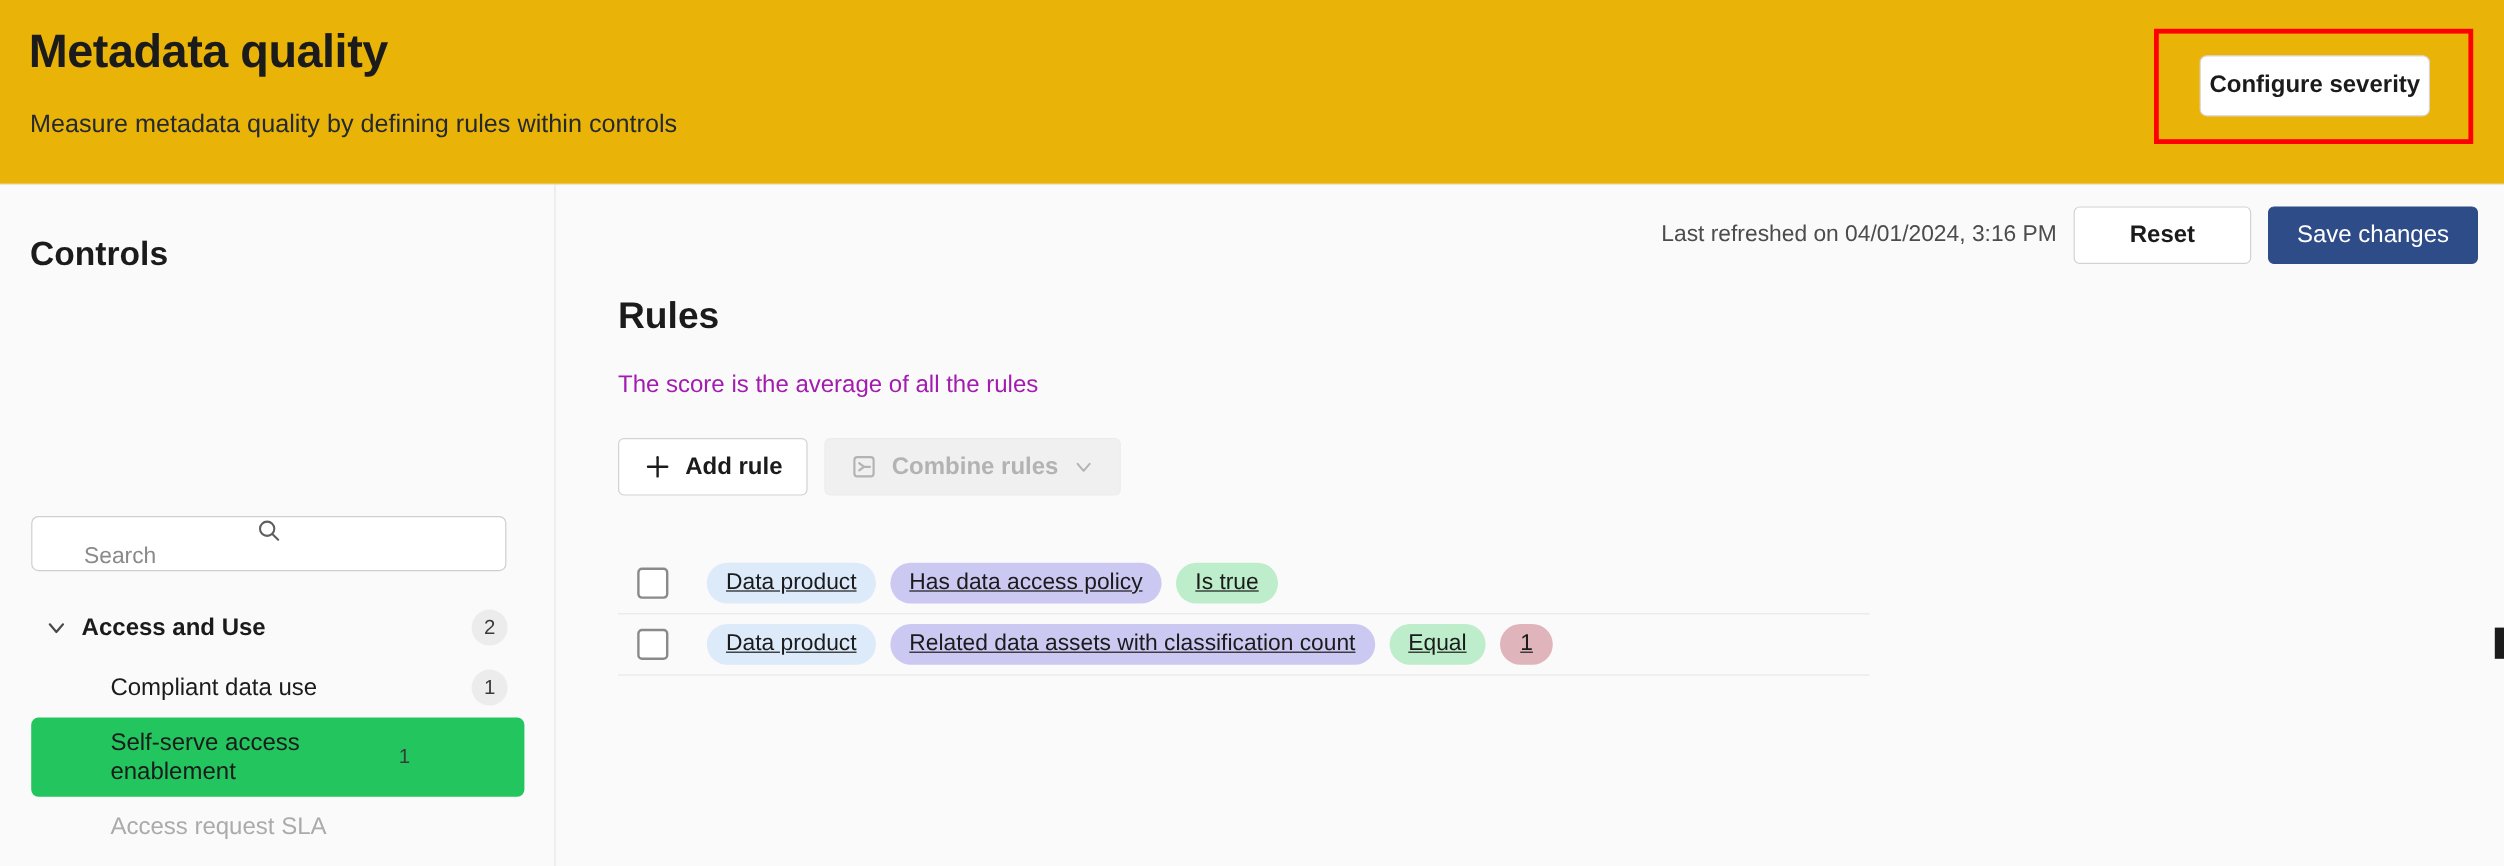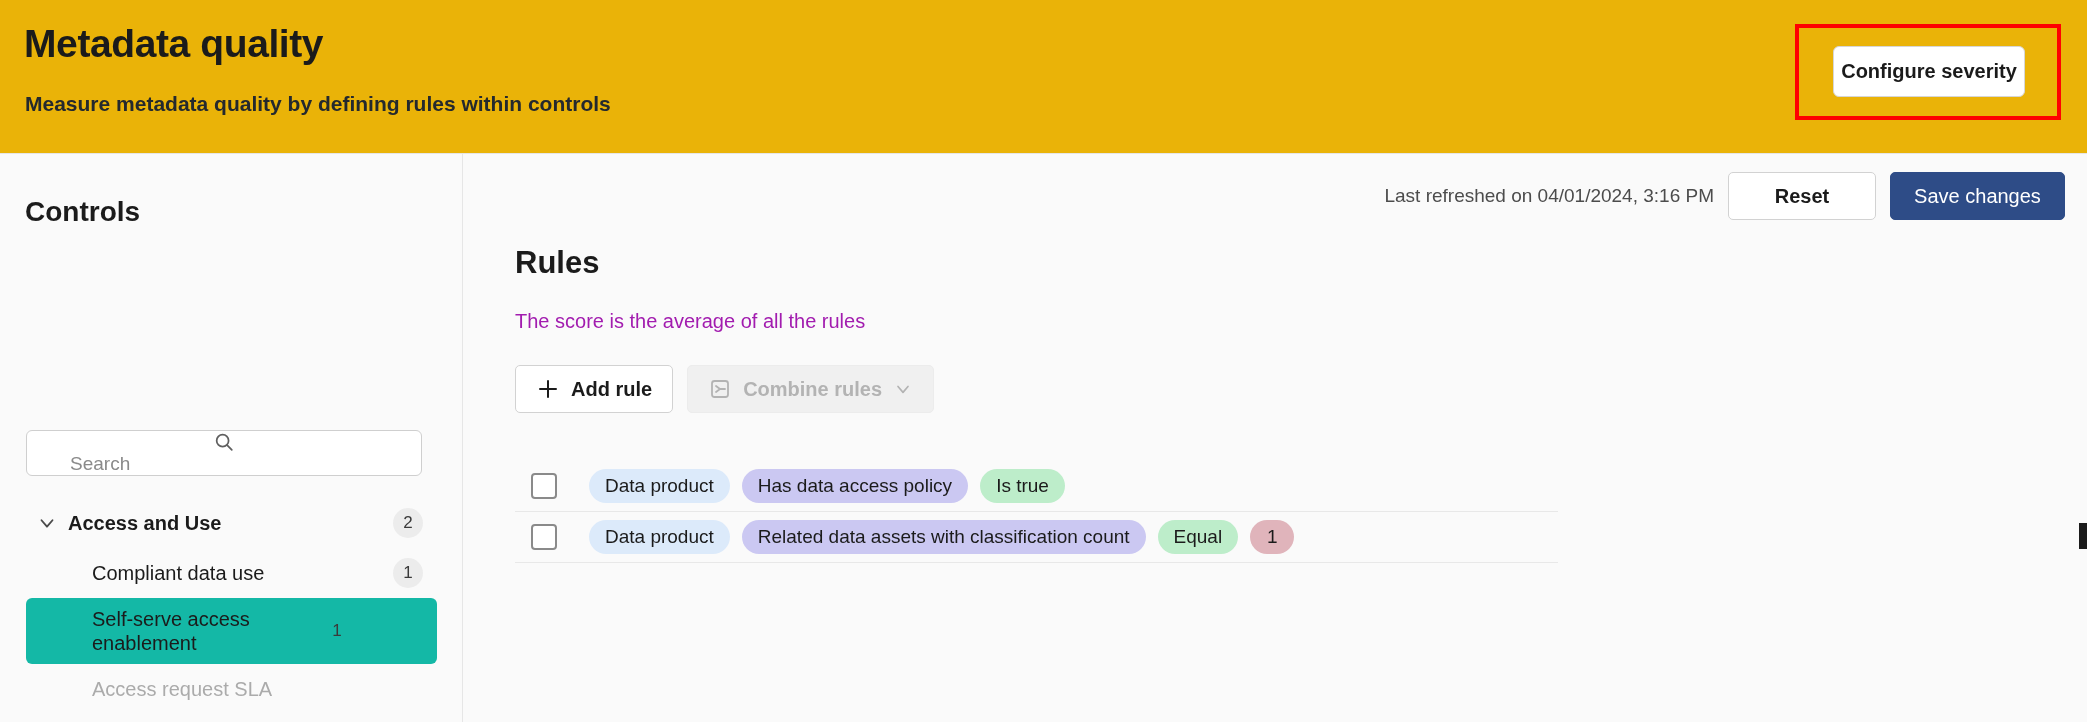--- a/index.html
+++ b/index.html
@@ -17,21 +17,21 @@
     position: absolute; left: 0; top: 0; width: 2087px; height: 154px;
     background: #eab308; border-bottom: 1px solid #e6e6e6;
   }
   .page-title {
     position: absolute; left: 24px; top: 22px;
     font-size: 39px; font-weight: 600; letter-spacing: -0.4px; color: #1b1b1b;
     white-space: nowrap;
   }
   .page-subtitle {
     position: absolute; left: 25px; top: 92px;
-    font-size: 21px; font-weight: 700; color: #24292e; white-space: nowrap;
+    font-size: 21px; font-weight: 400; color: #24292e; white-space: nowrap;
   }
 
   
   .highlight-box {
     position: absolute; left: 1795px; top: 24px; width: 266px; height: 96px;
     border: 4px solid #ff0000; background: transparent; pointer-events: none;
   }
   .configure-severity-btn {
     position: absolute; left: 1833px; top: 46px; width: 192px; height: 51px;
     background: #ffffff; border: 1px solid #d6d6d6; border-radius: 6px;
@@ -64,21 +64,21 @@
   .search-input::placeholder { color: #8a8a8a; }
 
   .tree { position: absolute; left: 0; top: 344px; width: 463px; }
   .tree-node {
     position: relative; display: flex; align-items: center;
     height: 50px; margin: 0 26px; padding: 0 14px 0 0; border-radius: 6px;
     cursor: pointer;
   }
   .tree-node.group { padding-left: 10px; }
   .tree-node.child { padding-left: 66px; }
-  .tree-node.selected { background: #14b8a6; }
+  .tree-node.selected { background: #22c55e; }
   .tree-node.disabled { cursor: default; }
   .chevron { width: 22px; height: 22px; flex: 0 0 22px; color: #4a4a4a; margin-right: 10px; }
   .tree-label { font-size: 20px; color: #1b1b1b; flex: 1 1 auto; line-height: 1.22; }
   .tree-node.group .tree-label { font-weight: 700; }
   .tree-node.disabled .tree-label { color: #ababab; }
   .count-badge {
     flex: 0 0 auto; min-width: 30px; height: 30px; border-radius: 15px;
     background: #ececec; color: #3a3a3a; font-size: 17px;
     display: flex; align-items: center; justify-content: center; padding: 0 9px;
   }
@@ -125,21 +125,21 @@
     padding: 0 20px; font-family: "Liberation Sans", sans-serif;
     font-size: 20px; font-weight: 700; cursor: pointer;
   }
   .action-btn.enabled { background: #ffffff; border: 1px solid #d2d2d2; color: #1b1b1b; }
   .action-btn.disabled {
     background: #f0f0f0; border: 1px solid #ececec; color: #b3b3b3; cursor: default;
   }
   .action-btn .ic { width: 24px; height: 24px; flex: 0 0 24px; margin-right: 11px; }
   .action-btn .ic-right { width: 20px; height: 20px; flex: 0 0 20px; margin-left: 11px; }
 
-  .rules-list { position: absolute; left: 51px; top: 307px; width: 1043px; }
+  .rules-list { position: absolute; left: 51px; top: 307px; width: 1043px; text-decoration: underline; }
   .rule-row {
     position: relative; display: flex; align-items: center; height: 51px;
     border-bottom: 1px solid #e8e8e8;
   }
   .rule-checkbox {
     width: 26px; height: 26px; flex: 0 0 26px; margin-left: 16px; margin-right: 32px;
     border: 2px solid #8a8a8a; border-radius: 4px; background: #ffffff; cursor: pointer;
   }
   .pill {
     height: 34px; border-radius: 17px; display: flex; align-items: center;

